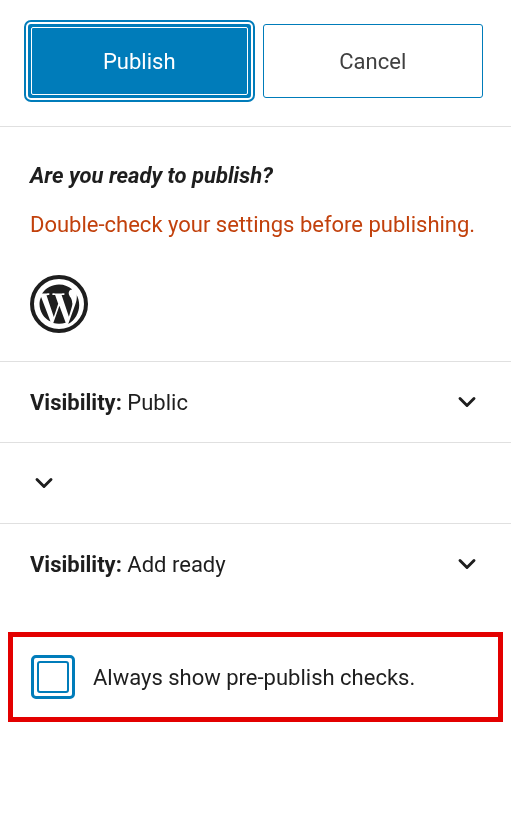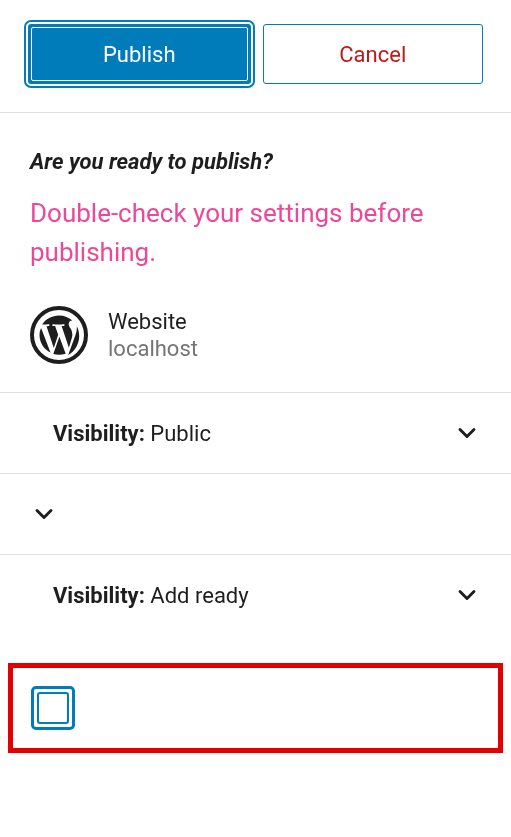--- a/index.html
+++ b/index.html
@@ -11,21 +11,21 @@
       color: #1e1e1e;
     }
     .button-row {
       display: flex;
       gap: 12px;
       padding: 24px 28px 28px;
       border-bottom: 1px solid #e0e0e0;
     }
     .btn {
       flex: 1;
-      height: 60px;
+      height: 74px;
       font-size: 22px;
       font-weight: 400;
       border-radius: 3px;
       cursor: pointer;
       display: flex;
       align-items: center;
       justify-content: center;
     }
     .btn-primary {
       background: #007cba;
@@ -38,36 +38,36 @@
     .btn-primary::before {
       content: '';
       position: absolute;
       top: 1px; left: 1px; right: 1px; bottom: 1px;
       border: 1px solid #fff;
       border-radius: 2px;
       pointer-events: none;
     }
     .btn-secondary {
       background: #fff;
-      color: #b91c1c;
+      color: #404040;
       border: 1px solid #007cba;
     }
     .intro {
       padding: 36px 30px 28px;
     }
     .intro h2 {
       font-size: 22px;
       font-weight: 700;
       margin-bottom: 20px;
       font-style: italic;
     }
     .intro p {
-      font-size: 26px;
+      font-size: 22px;
       line-height: 1.5;
-      color: #ec4899;
+      color: #c2410c;
       margin-bottom: 34px;
     }
     .site-row {
       display: flex;
       align-items: center;
       gap: 20px;
     }
     .wp-logo {
       width: 58px;
       height: 58px;
@@ -88,21 +88,20 @@
       display: flex;
       justify-content: space-between;
       align-items: center;
       cursor: pointer;
     }
     .panel:last-of-type {
       border-bottom: 1px solid #e0e0e0;
     }
     .panel-label {
       font-size: 22px;
-      margin-left: 23px;
     }
     .panel-label strong {
       font-weight: 700;
     }
     .chevron {
       width: 28px;
       height: 28px;
       flex-shrink: 0;
     }
     .checkbox-section {
@@ -150,24 +149,20 @@
 <div class="intro">
   <h2>Are you ready to publish?</h2>
   <p>Double-check your settings before publishing.</p>
   <div class="site-row">
     <span class="wp-logo">
       <svg viewBox="0 0 58 58" xmlns="http://www.w3.org/2000/svg">
         <circle cx="29" cy="29" r="27" fill="#fff" stroke="#1e1e1e" stroke-width="4"></circle>
         <path fill="#1e1e1e" d="M9.5 29c0 7.7 4.5 14.4 11 17.6L11.1 22c-1 2.1-1.6 4.5-1.6 7zM42.2 28c0-2.4-.9-4.1-1.6-5.4-1-1.6-1.9-3-1.9-4.6 0-1.8 1.4-3.5 3.3-3.5h.3C39 11.5 34.3 9.5 29 9.5c-7.1 0-13.3 3.6-17 9.1h1.3c2.1 0 5.4-.3 5.4-.3 1.1-.1 1.2 1.5.1 1.7 0 0-1.1.1-2.3.2l7.3 21.7 4.4-13.2-3.1-8.6c-1.1-.1-2.1-.2-2.1-.2-1.1-.1-1-1.7.1-1.7 0 0 3.3.3 5.3.3 2.1 0 5.4-.3 5.4-.3 1.1-.1 1.2 1.5.1 1.7 0 0-1.1.1-2.3.2l7.3 21.6 2-6.7c.9-2.8 1.5-4.8 1.5-6.5zM29.4 30.7L23.3 48c1.8.5 3.7.8 5.7.8 2.3 0 4.6-.4 6.7-1.1l-.1-.3-6.2-16.7zM46.7 19.5c.1.7.1 1.5.1 2.3 0 2.3-.4 4.9-1.7 8.1L38.2 49c6.6-3.8 11-11 11-19.1 0-3.8-1-7.4-2.7-10.5z"></path>
       </svg>
     </span>
-    <div class="site-info">
-      <div class="site-name">Website</div>
-      <div class="site-host">localhost</div>
-    </div>
   </div>
 </div>
 
 <div class="panel">
   <div class="panel-label">
     <strong>Visibility:</strong>
     <span>Public</span>
   </div>
   <span class="chevron">
     <svg viewBox="0 0 24 24">
@@ -191,13 +186,14 @@
   </div>
   <span class="chevron">
     <svg viewBox="0 0 24 24">
         <path d="M6 9l6 6 6-6" stroke="#1e1e1e" stroke-width="2.5" fill="none" stroke-linecap="round" stroke-linejoin="round"></path>
       </svg>
   </span>
 </div>
 
 <div class="checkbox-section">
   <div class="custom-checkbox"></div>
+  <span class="checkbox-label">Always show pre-publish checks.</span>
 </div>
 
 </body></html>

